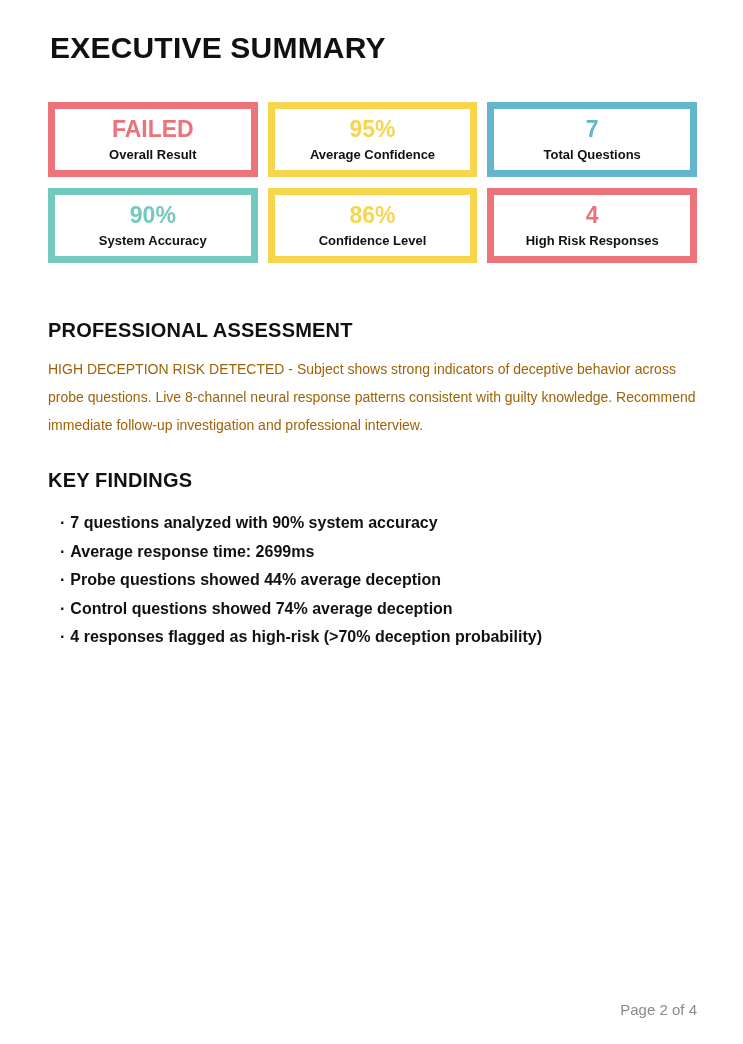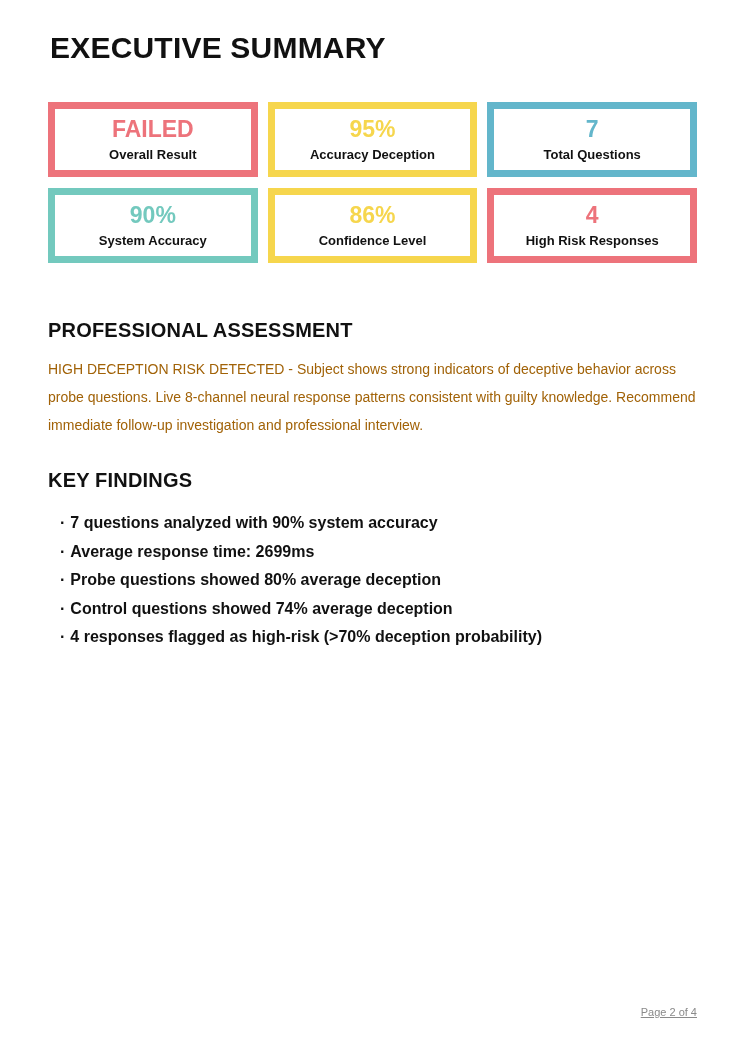--- a/index.html
+++ b/index.html
@@ -80,42 +80,41 @@
     line-height: 28.5px;
   }
   ul.findings-list li::before {
     content: "\00B7";
     margin-right: 5px;
   }
   .page-footer {
     position: absolute;
     right: 46px;
     bottom: 26px;
-    font-size: 11px;
+    font-size: 15px;
     color: #8a8a8a;
-    text-decoration: underline;
   }
 </style>
 </head>
 <body>
 
 <div class="page">
 
   <h1 class="doc-title">EXECUTIVE SUMMARY</h1>
 
   <div class="stat-grid">
 
     <div class="stat-card" style="border-color: rgb(237, 115, 123);">
       <div class="stat-value" style="color: rgb(237, 115, 123);">FAILED</div>
       <div class="stat-label">Overall Result</div>
     </div>
 
     <div class="stat-card" style="border-color: rgb(246, 214, 77);">
       <div class="stat-value" style="color: rgb(246, 214, 77);">95%</div>
-      <div class="stat-label">Accuracy Deception</div>
+      <div class="stat-label">Average Confidence</div>
     </div>
 
     <div class="stat-card" style="border-color: rgb(99, 182, 203);">
       <div class="stat-value" style="color: rgb(99, 182, 203);">7</div>
       <div class="stat-label">Total Questions</div>
     </div>
 
     <div class="stat-card" style="border-color: rgb(115, 201, 190);">
       <div class="stat-value" style="color: rgb(115, 201, 190);">90%</div>
       <div class="stat-label">System Accuracy</div>
@@ -135,20 +134,20 @@
 
   <h2 class="section-heading assessment-heading">PROFESSIONAL ASSESSMENT</h2>
 
   <p class="assessment-body">HIGH DECEPTION RISK DETECTED - Subject shows strong indicators of deceptive behavior across probe questions. Live 8-channel neural response patterns consistent with guilty knowledge. Recommend immediate follow-up investigation and professional interview.</p>
 
   <h2 class="section-heading findings-heading">KEY FINDINGS</h2>
 
   <ul class="findings-list">
     <li>7 questions analyzed with 90% system accuracy</li>
     <li>Average response time: 2699ms</li>
-    <li>Probe questions showed 80% average deception</li>
+    <li>Probe questions showed 44% average deception</li>
     <li>Control questions showed 74% average deception</li>
     <li>4 responses flagged as high-risk (&gt;70% deception probability)</li>
   </ul>
 
   <div class="page-footer">Page 2 of 4</div>
 
 </div>
 
 </body></html>

